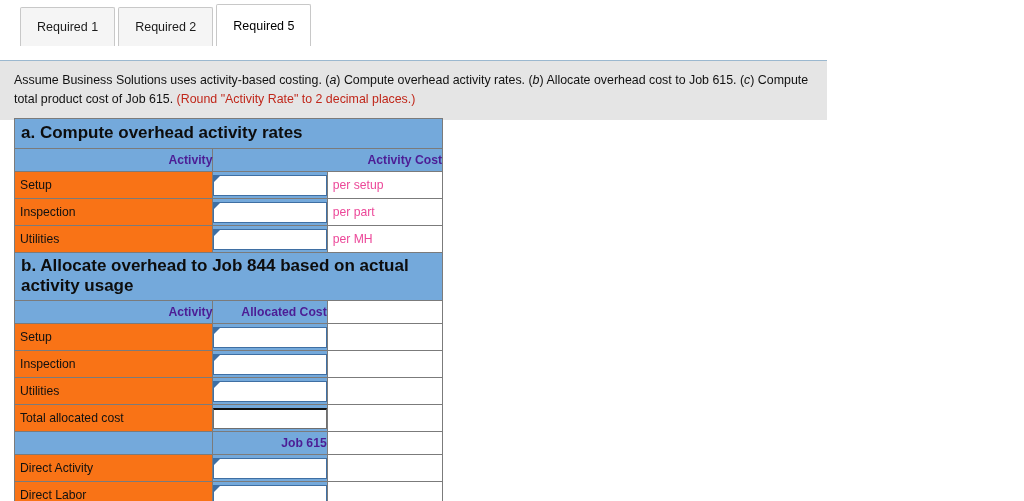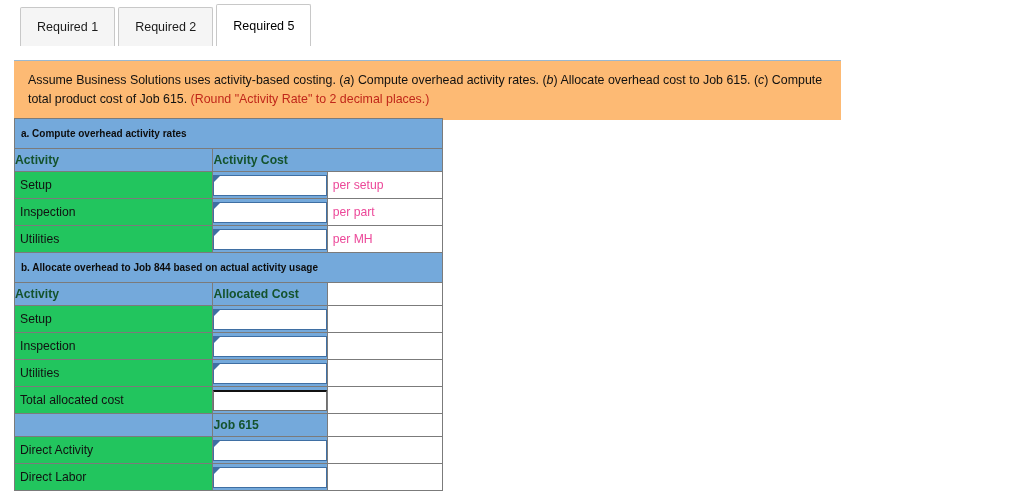--- a/index.html
+++ b/index.html
@@ -51,25 +51,25 @@
   .tab.active {
     background: #ffffff;
     color: #000000;
     z-index: 3;
     height: 42px;
   }
 
   
   .instruction {
     position: absolute;
-    left: 14px;
+    left: 0;
     top: 60px;
     width: 827px;
     box-sizing: border-box;
-    background: #fdba74;
+    background: #e5e5e5;
     border-top: 1px solid #9bb8cf;
     padding: 10px 14px 12px 14px;
     font-size: 12.4px;
     line-height: 1.5;
     color: #111111;
   }
   .instruction .em { font-style: italic; }
   .instruction .round { color: #c0271a; }
 
   
@@ -88,38 +88,38 @@
     height: 22px;
     vertical-align: middle;
   }
   .col-label { width: 198px; }
   .col-input { width: 114px; }
   .col-unit  { width: 115px; }
 
   .section-head {
     background: #74a9db;
     font-weight: bold;
-    font-size: 10px;
+    font-size: 17px;
     color: #0d0d0d;
     padding: 3px 6px 4px 6px !important;
     height: 20px;
   }
   .colhead {
     background: #74a9db;
     font-weight: bold;
-    text-align: left;
-    color: #14532d;
+    text-align: right;
+    color: #4c1d95;
     height: 21px;
   }
   .blank-blue {
     background: #74a9db;
     border: 1px solid #7b7b7b;
   }
   .rowlabel {
-    background: #22c55e;
+    background: #f97316;
     padding: 2px 0 2px 5px !important;
     color: #111111;
     white-space: nowrap;
   }
   .unitcell {
     background: #ffffff;
     padding: 2px 0 2px 5px !important;
     color: #ec4899;
     white-space: nowrap;
   }

